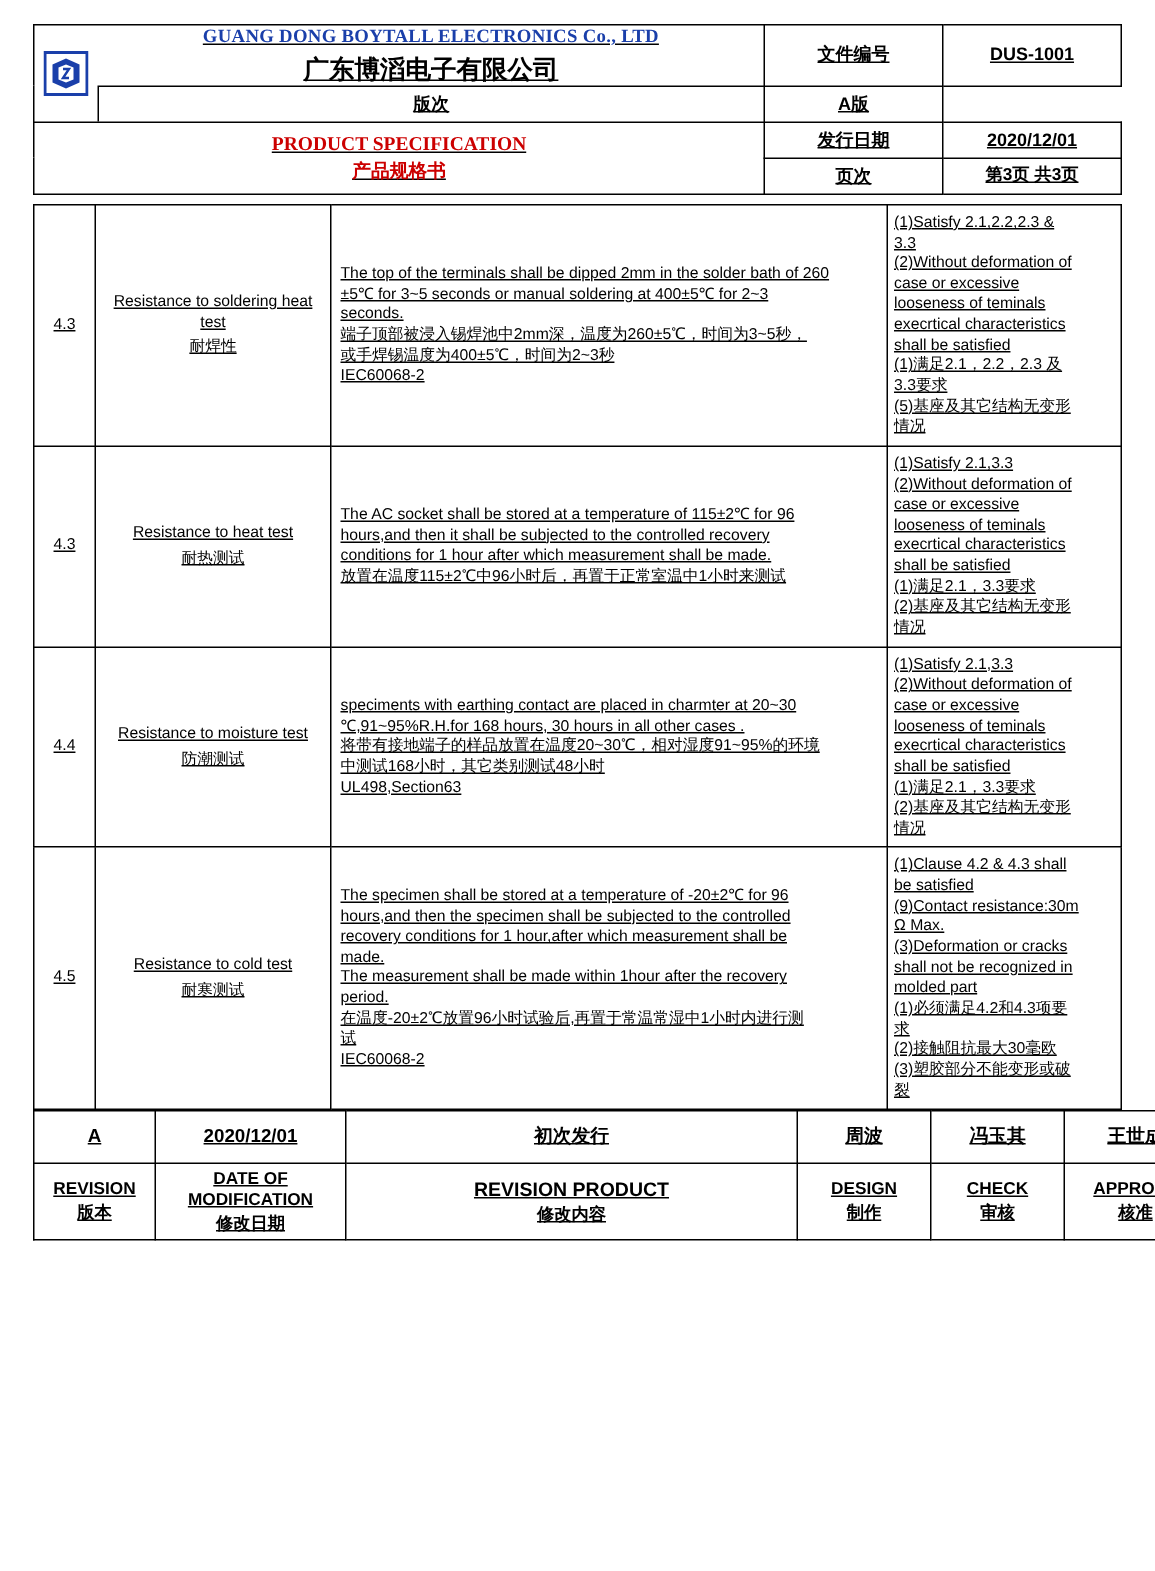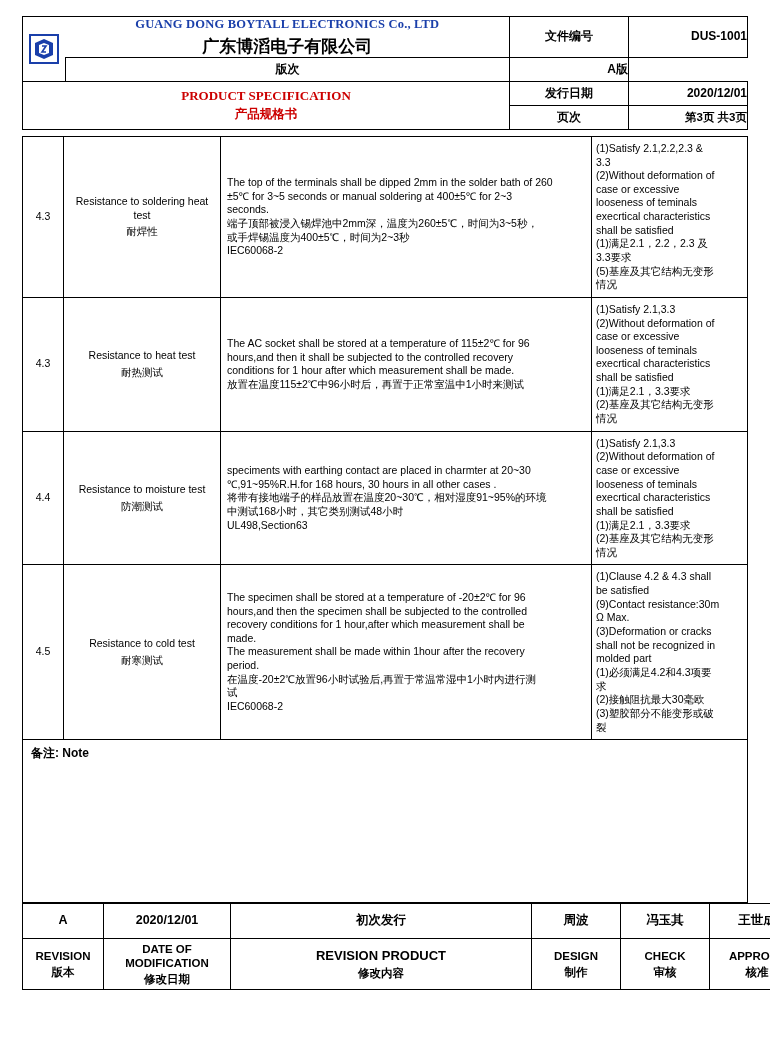--- a/index.html
+++ b/index.html
@@ -12,20 +12,21 @@
     height: 1047px;
     font-family: "Liberation Sans", sans-serif;
     color: #000;
   }
   .page {
     position: relative;
     width: 770px;
     height: 924px;
     box-sizing: border-box;
     padding: 16px 22px 14px 22px;
+    text-decoration: underline;
   }
   table {
     border-collapse: collapse;
     width: 100%;
     table-layout: fixed;
   }
   td, th {
     border: 1px solid #000;
     vertical-align: middle;
     padding: 2px 4px;
@@ -85,21 +86,21 @@
     color: #cc0000;
     margin-top: 2px;
   }
   .hdr-label {
     text-align: center;
     font-weight: bold;
     font-size: 12px;
     height: 23px;
   }
   .hdr-value {
-    text-align: right;
+    text-align: center;
     font-weight: bold;
     font-size: 12px;
   }
   .hdr-value.pages {
     font-size: 11.5px;
   }
 
   
   .body-table {
     margin-top: 6px;
@@ -313,23 +314,20 @@
         <span class="req-line">shall not be recognized in</span>
         <span class="req-line">molded part</span>
         <span class="req-line">(1)必须满足4.2和4.3项要</span>
         <span class="req-line">求</span>
         <span class="req-line">(2)接触阻抗最大30毫欧</span>
         <span class="req-line">(3)塑胶部分不能变形或破</span>
         <span class="req-line">裂</span>
       </td>
     </tr>
 
-    <tr class="note-row">
-      <td colspan="4">备注: Note</td>
-    </tr>
   </tbody>
     </table>
 
   <table class="footer-table">
     <tbody>
         <tr class="frow1">
       <td class="f-rev f-big">A</td>
       <td class="f-date">2020/12/01</td>
       <td class="f-contents">初次发行</td>
       <td class="f-design">周波</td>

